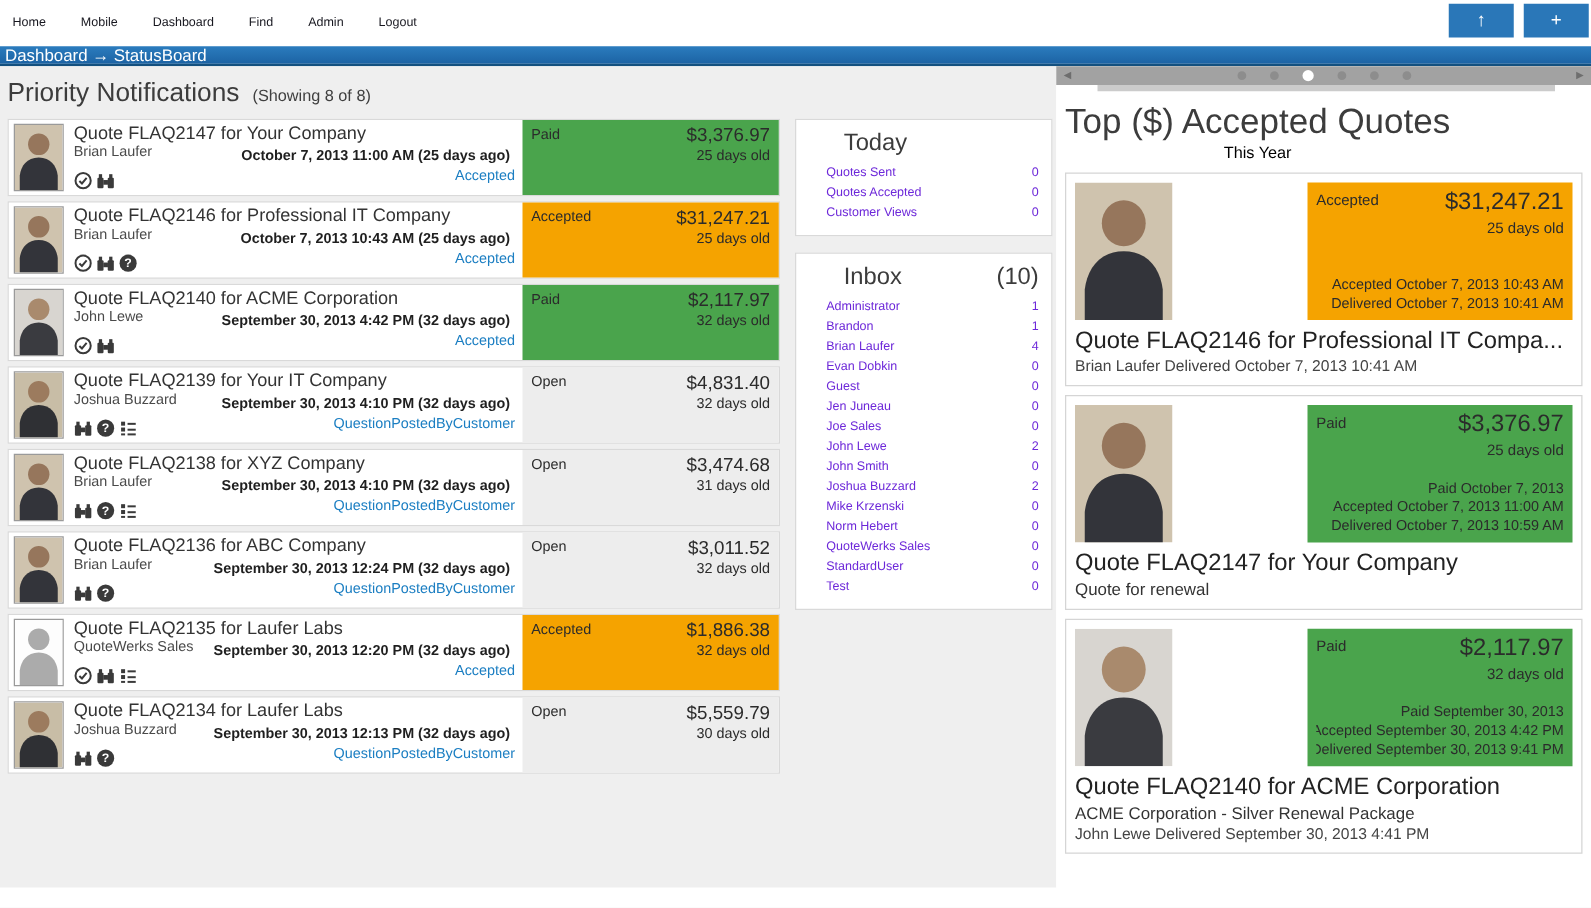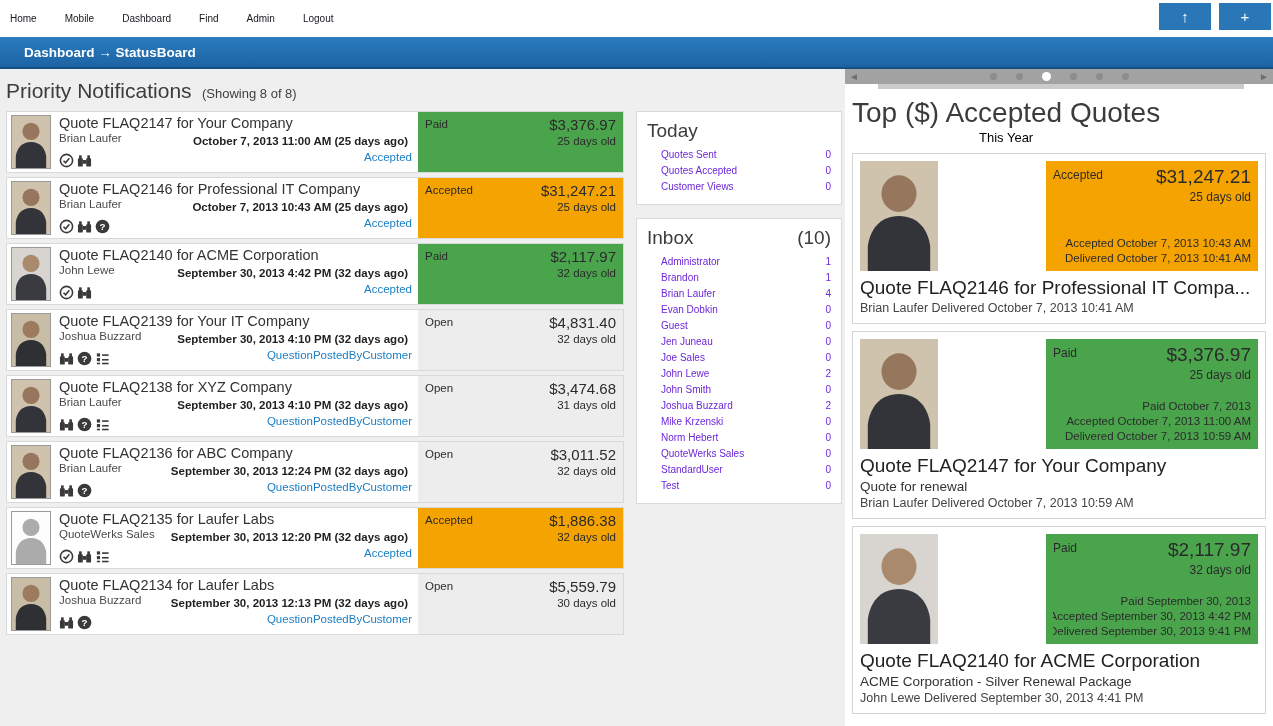--- a/index.html
+++ b/index.html
@@ -7,23 +7,23 @@
     font-family:"Liberation Sans", sans-serif; }
 
   
   .topnav { height:37px; background:#fff; display:flex; align-items:center; padding-left:10px; }
   .nav-item { font-size:10px; color:#17171f; margin-right:28px; cursor:pointer; }
   .nav-tools { margin-left:auto; display:flex; gap:8px; margin-right:2px; align-self:flex-start; margin-top:3px; }
   .tool-btn { width:52px; height:27px; background:#2a77b8; color:#fff; display:flex;
     align-items:center; justify-content:center; font-size:15px; cursor:pointer; }
 
   
-  .breadcrumb { height:32px; background:linear-gradient(#2b7cbe,#1c63a4);
-    border-bottom:2px solid #13507f; color:#fff; font-size:13.5px; font-weight:bold;
-    display:flex; align-items:center; padding-left:24px; }
+  .breadcrumb { height:16px; background:linear-gradient(#2b7cbe,#1c63a4);
+    border-bottom:2px solid #13507f; color:#fff; font-size:13.5px; font-weight:normal;
+    display:flex; align-items:center; padding-left:4px; }
 
   
   .content { display:flex; height:657px; }
   .left-region { width:845px; background:#efefef; padding-left:6px; }
   .pn-head { padding:10px 0 8px 0; }
   .pn-title { font-size:21px; color:#3c3c3c; font-weight:400; display:inline; }
   .pn-sub { font-size:13px; color:#3f3f3f; margin-left:6px; }
   .columns { display:flex; }
   .nlist { width:618px; }
   .mid { width:206px; margin-left:12px; }
@@ -43,21 +43,21 @@
   .n-link { position:absolute; right:6px; top:39px; font-size:11.5px; color:#1b7ec2; cursor:pointer; text-decoration:none; }
   .n-status { width:205px; flex:none; padding:4px 7px; color:#2b2b2b; }
   .s-top { display:flex; justify-content:space-between; align-items:flex-start; }
   .s-label { font-size:11.5px; padding-top:2px; }
   .s-amount { font-size:15px; }
   .s-age { font-size:11.5px; text-align:right; margin-top:2px; }
 
   
   .panel { background:#fff; border:1px solid #d9d9d9; padding:8px 10px 10px 10px; margin-bottom:13px; }
   .panel-title { font-size:19px; color:#3c3c3c; font-weight:400; display:flex;
-    justify-content:space-between; margin-bottom:4px; }
+    justify-content:space-between; margin-bottom:4px;margin-left:28px; }
   .prow { display:flex; justify-content:space-between; font-size:10px; color:#6d28d9;
     padding:2.5px 0 2.5px 14px; cursor:pointer; }
 
   
   .hscroll { height:15px; background:#a2a2a2; margin:0 -7px; position:relative;
     display:flex; align-items:center; justify-content:center; }
   .hs-arrow { position:absolute; top:1.5px; font-size:10px; color:#6e6e6e; cursor:pointer; }
   .hs-left { left:4px; } .hs-right { right:4px; }
   .hs-dot { width:7px; height:7px; border-radius:50%; background:#8d8d8d; margin:0 9.5px; cursor:pointer; }
   .hs-dot.active { background:#fff; width:9px; height:9px; }
@@ -624,21 +624,20 @@
                   <span>Accepted October 7, 2013 11:00 AM</span>
                 </div>
                 <div class="clipline">
                   <span>Delivered October 7, 2013 10:59 AM</span>
                 </div>
               </div>
       </div>
     </div>
     <div class="tq-name">Quote FLAQ2147 for Your Company</div>
     <div class="tq-desc">Quote for renewal</div>
-    <div class="tq-by">Brian Laufer Delivered October 7, 2013 10:59 AM</div>
   </div>
         <div class="tqcard">
     <div class="tq-top">
       <div class="tq-photo">
               <svg viewBox="0 0 40 54" preserveAspectRatio="none">
                 <rect width="40" height="54" fill="#d8d5d0"></rect>
                 <circle cx="20" cy="16" r="9" fill="#a98a6d"></circle>
                 <path d="M20 27 C10 27 5 34 4 42 L4 54 L36 54 L36 42 C35 34 30 27 20 27 Z" fill="#3a3b40"></path>
               </svg>
             </div>

